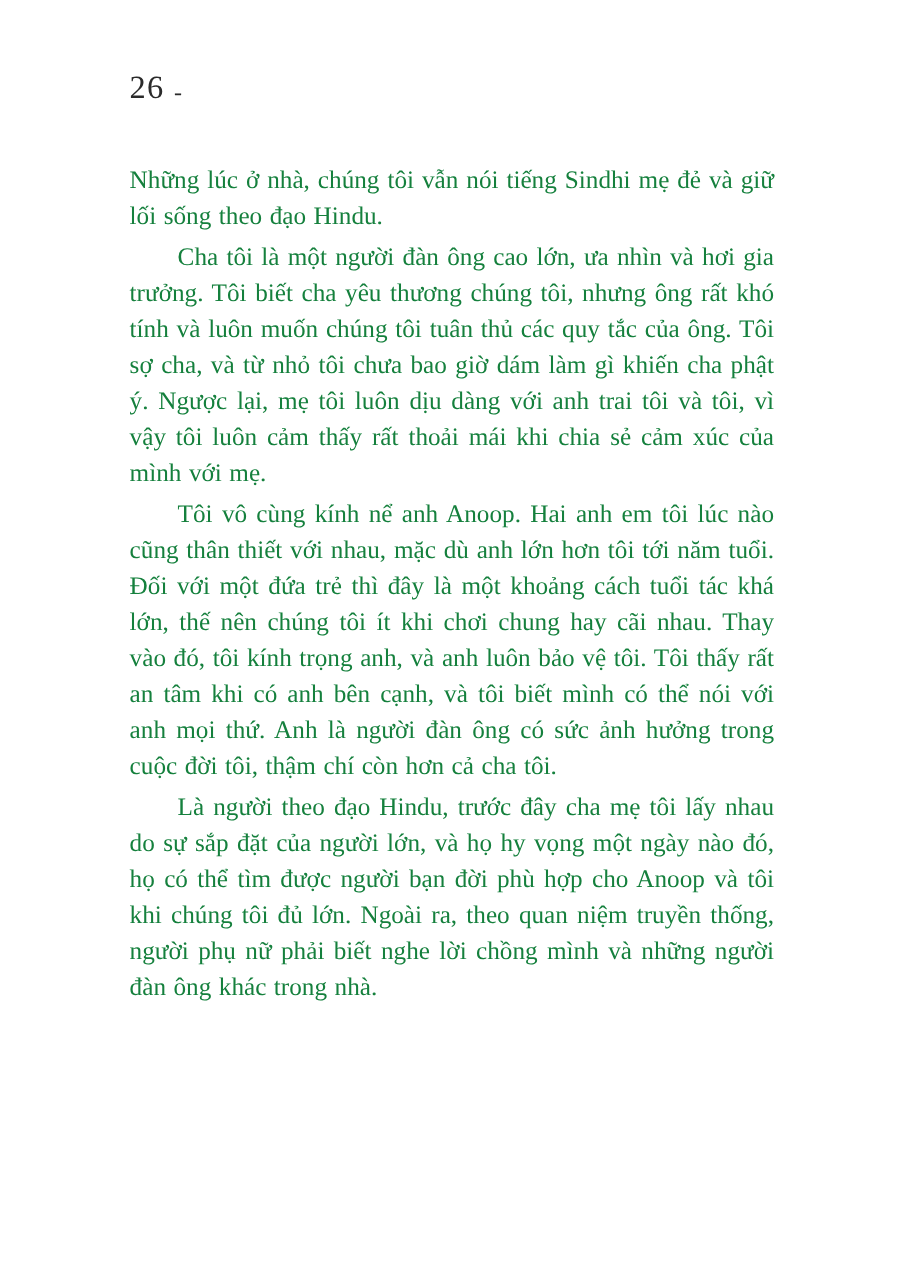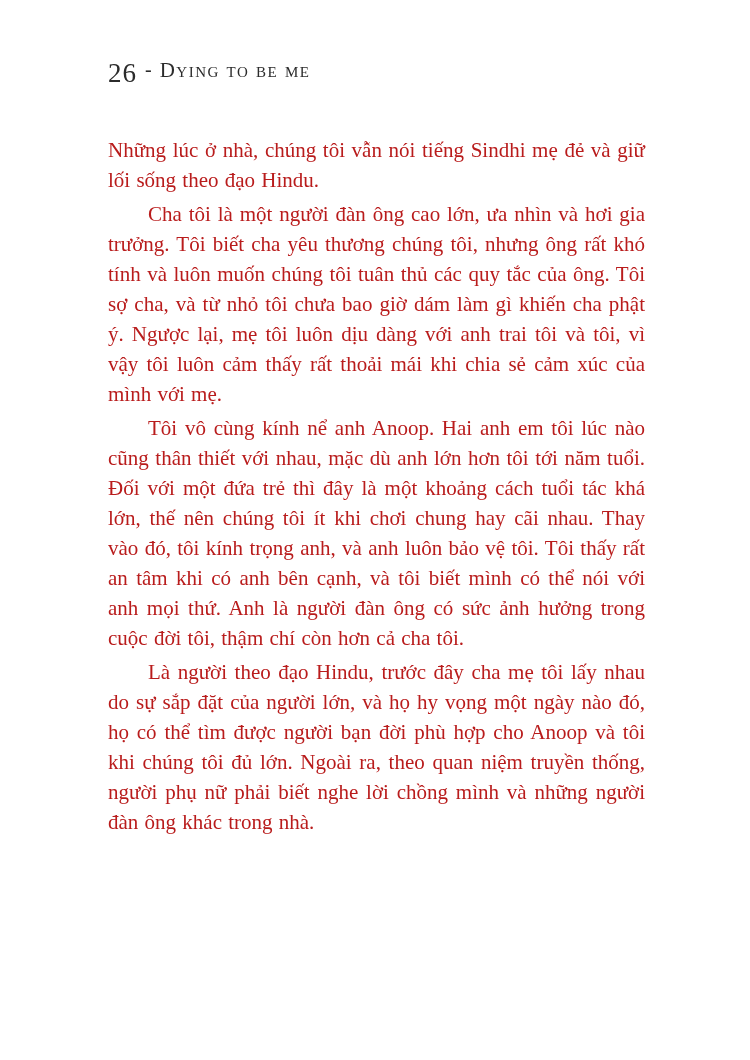--- a/index.html
+++ b/index.html
@@ -13,21 +13,21 @@
     height: 1060px;
     background: #ffffff;
     box-sizing: border-box;
     padding: 58px 105px 0 108px;
     overflow: hidden;
     font-family: "Liberation Serif", serif;
     color: #222222;
   }
   .running-head {
     display: flex;
-    align-items: flex-start;
+    align-items: flex-end;
     gap: 8px;
     margin: 0 0 46px 0;
     color: #2b2b2b;
     white-space: nowrap;
   }
   .running-head .pg-num {
     font-size: 27px;
     letter-spacing: 1px;
   }
   .running-head .sep {
@@ -40,36 +40,35 @@
   }
   .body-text {
     width: 537px;
   }
   .para {
     margin: 0 0 4px 0;
     font-size: 21px;
     line-height: 30px;
     text-align: justify;
     text-indent: 40px;
-    color: #b91c1c;
+    color: #15803d;
     word-spacing: 1px;
   }
   .para.no-indent {
     text-indent: 0;
   }
 </style>
 </head>
 <body>
 
 <div class="page">
 
   <div class="running-head">
     <span class="pg-num">26</span>
     <span class="sep">-</span>
-    <span class="book-title">Dying to be me</span>
   </div>
 
   <div class="body-text">
     <p class="para no-indent">Những lúc ở nhà, chúng tôi vẫn nói tiếng Sindhi mẹ đẻ và giữ lối sống theo đạo Hindu.</p>
     <p class="para">Cha tôi là một người đàn ông cao lớn, ưa nhìn và hơi gia trưởng. Tôi biết cha yêu thương chúng tôi, nhưng ông rất khó tính và luôn muốn chúng tôi tuân thủ các quy tắc của ông. Tôi sợ cha, và từ nhỏ tôi chưa bao giờ dám làm gì khiến cha phật ý. Ngược lại, mẹ tôi luôn dịu dàng với anh trai tôi và tôi, vì vậy tôi luôn cảm thấy rất thoải mái khi chia sẻ cảm xúc của mình với mẹ.</p>
     <p class="para">Tôi vô cùng kính nể anh Anoop. Hai anh em tôi lúc nào cũng thân thiết với nhau, mặc dù anh lớn hơn tôi tới năm tuổi. Đối với một đứa trẻ thì đây là một khoảng cách tuổi tác khá lớn, thế nên chúng tôi ít khi chơi chung hay cãi nhau. Thay vào đó, tôi kính trọng anh, và anh luôn bảo vệ tôi. Tôi thấy rất an tâm khi có anh bên cạnh, và tôi biết mình có thể nói với anh mọi thứ. Anh là người đàn ông có sức ảnh hưởng trong cuộc đời tôi, thậm chí còn hơn cả cha tôi.</p>
     <p class="para">Là người theo đạo Hindu, trước đây cha mẹ tôi lấy nhau do sự sắp đặt của người lớn, và họ hy vọng một ngày nào đó, họ có thể tìm được người bạn đời phù hợp cho Anoop và tôi khi chúng tôi đủ lớn. Ngoài ra, theo quan niệm truyền thống, người phụ nữ phải biết nghe lời chồng mình và những người đàn ông khác trong nhà.</p>
   </div>
 
 </div>

